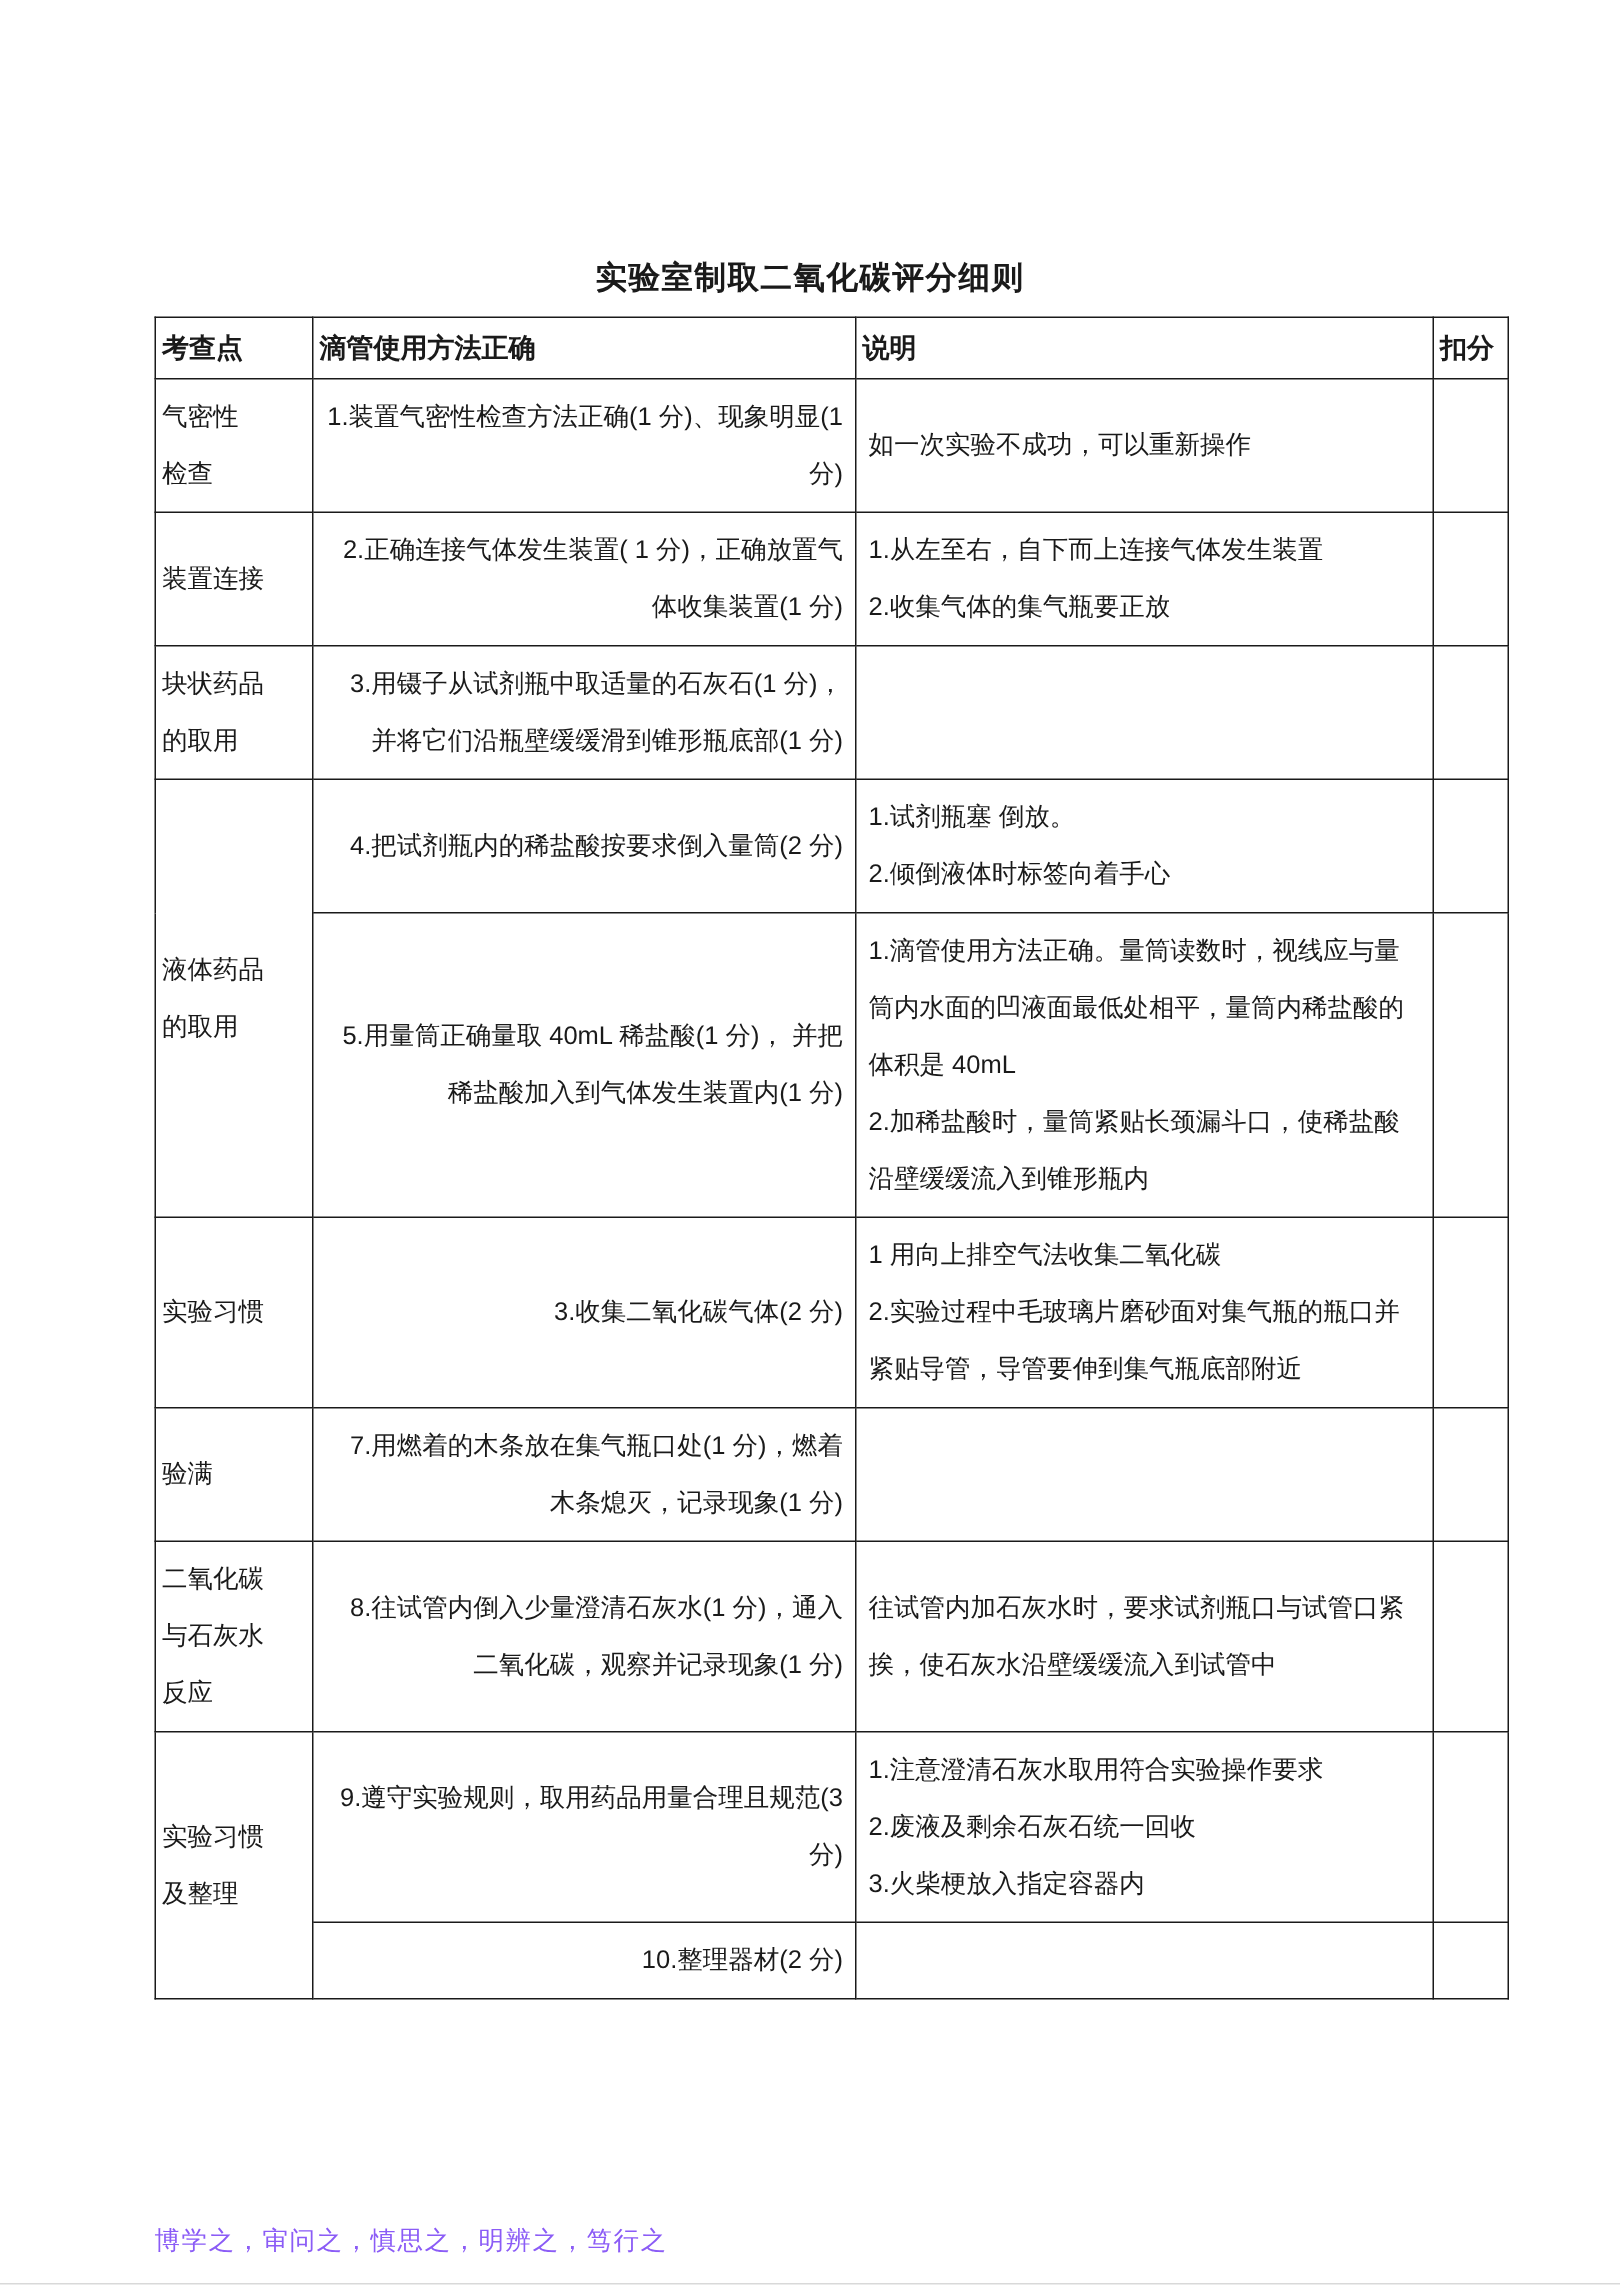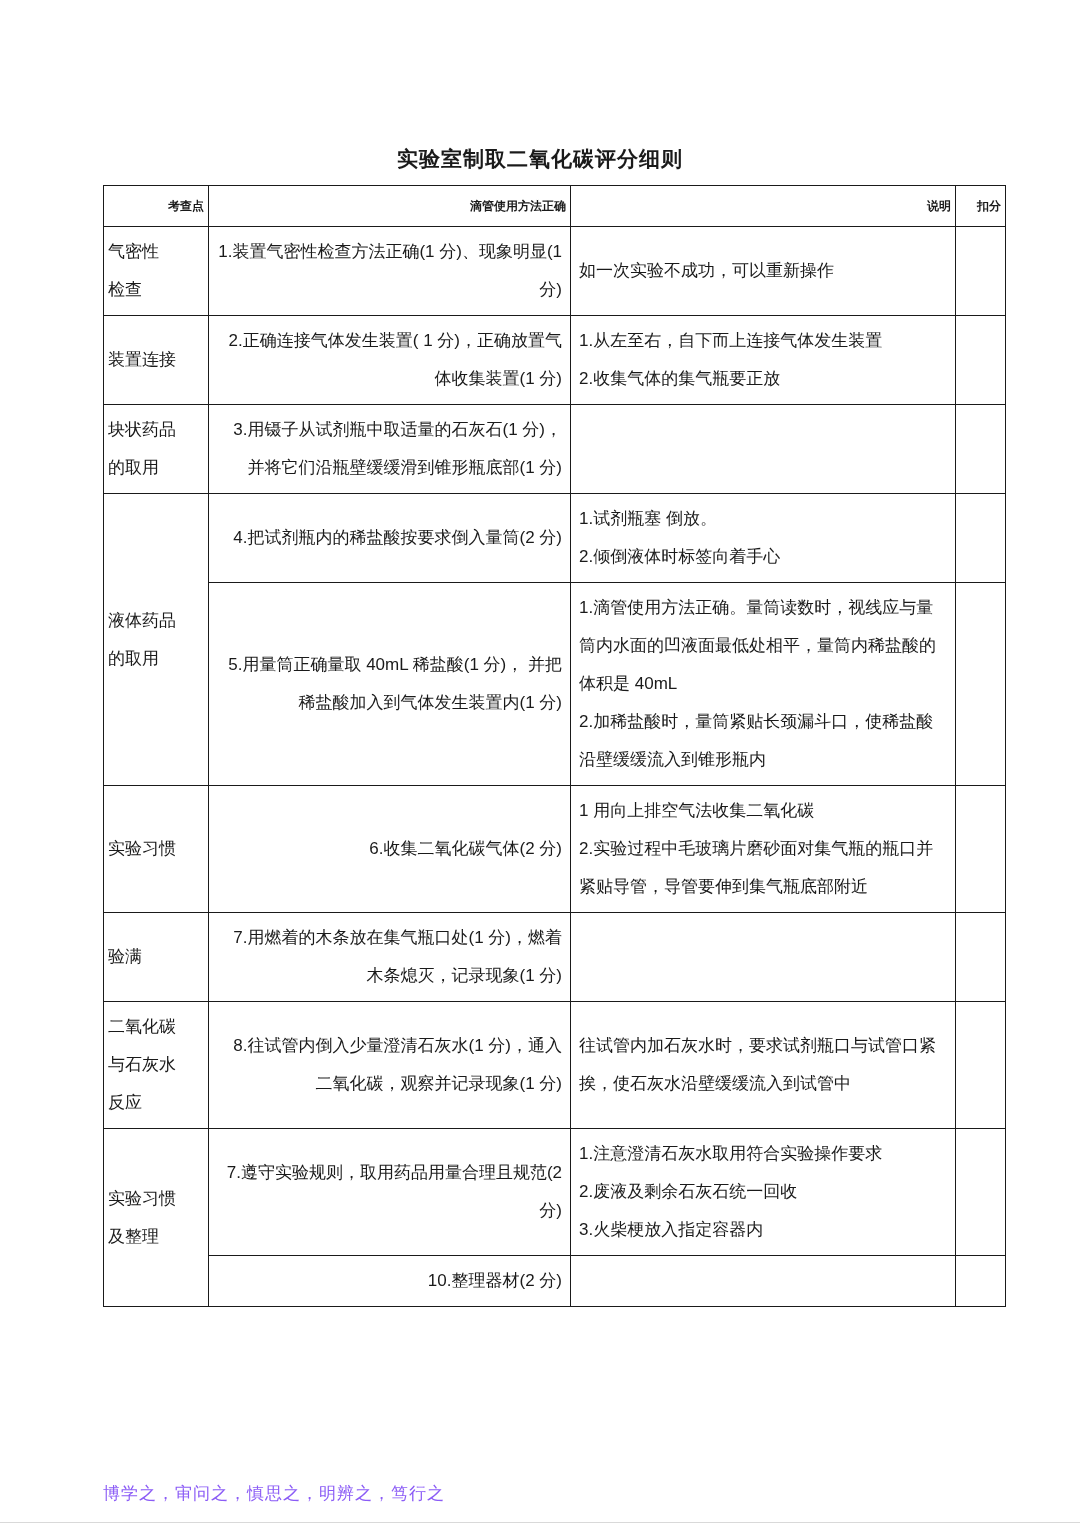--- a/index.html
+++ b/index.html
@@ -16,20 +16,21 @@
     background: #ffffff;
     overflow: hidden;
   }
   .doc-title {
     text-align: center;
     font-size: 21px;
     font-weight: bold;
     padding-top: 145px;
     padding-bottom: 12px;
     letter-spacing: 1px;
+    margin-top: 26px;
   }
   table.scoring-table {
     border-collapse: collapse;
     margin-left: 103px;
     width: 902px;
     table-layout: fixed;
     font-size: 17px;
   }
   table.scoring-table col.c-point  { width: 105px; }
   table.scoring-table col.c-req    { width: 362px; }
@@ -37,22 +38,22 @@
   table.scoring-table col.c-deduct { width: 50px; }
   table.scoring-table th,
   table.scoring-table td {
     border: 1px solid #1a1a1a;
     vertical-align: middle;
     line-height: 38px;
     white-space: pre-line;
   }
   table.scoring-table th {
     font-weight: bold;
-    text-align: right;
-    font-size: 12px;
+    text-align: left;
+    font-size: 18px;
     height: 41px;
     line-height: 22px;
     padding: 4px 4px;
     font-family: Liberation Serif, serif;
   }
   td.point {
     text-align: left;
     padding: 6px 4px;
   }
   td.req, td.note {
@@ -142,21 +143,21 @@
       </tr>
       <tr>
         <td class="req">5.用量筒正确量取 40mL 稀盐酸(1 分)， 并把稀盐酸加入到气体发生装置内(1 分)</td>
         <td class="note">1.滴管使用方法正确。量筒读数时，视线应与量筒内水面的凹液面最低处相平，量筒内稀盐酸的体积是 40mL
 2.加稀盐酸时，量筒紧贴长颈漏斗口，使稀盐酸沿壁缓缓流入到锥形瓶内</td>
         <td class="deduct"></td>
       </tr>
 
       <tr>
         <td class="point">实验习惯</td>
-        <td class="req">6.收集二氧化碳气体(2 分)</td>
+        <td class="req">3.收集二氧化碳气体(2 分)</td>
         <td class="note">1 用向上排空气法收集二氧化碳
 2.实验过程中毛玻璃片磨砂面对集气瓶的瓶口并紧贴导管，导管要伸到集气瓶底部附近</td>
         <td class="deduct"></td>
       </tr>
 
       <tr>
         <td class="point">验满</td>
         <td class="req">7.用燃着的木条放在集气瓶口处(1 分)，燃着木条熄灭，记录现象(1 分)</td>
         <td class="note"></td>
         <td class="deduct"></td>
@@ -167,21 +168,21 @@
 与石灰水
 反应</td>
         <td class="req">8.往试管内倒入少量澄清石灰水(1 分)，通入二氧化碳，观察并记录现象(1 分)</td>
         <td class="note">往试管内加石灰水时，要求试剂瓶口与试管口紧挨，使石灰水沿壁缓缓流入到试管中</td>
         <td class="deduct"></td>
       </tr>
 
       <tr>
         <td class="point" rowspan="2">实验习惯
 及整理</td>
-        <td class="req">7.遵守实验规则，取用药品用量合理且规范(2 分)</td>
+        <td class="req">9.遵守实验规则，取用药品用量合理且规范(3 分)</td>
         <td class="note">1.注意澄清石灰水取用符合实验操作要求
 2.废液及剩余石灰石统一回收
 3.火柴梗放入指定容器内</td>
         <td class="deduct"></td>
       </tr>
       <tr>
         <td class="req">10.整理器材(2 分)</td>
         <td class="note"></td>
         <td class="deduct"></td>
       </tr>

